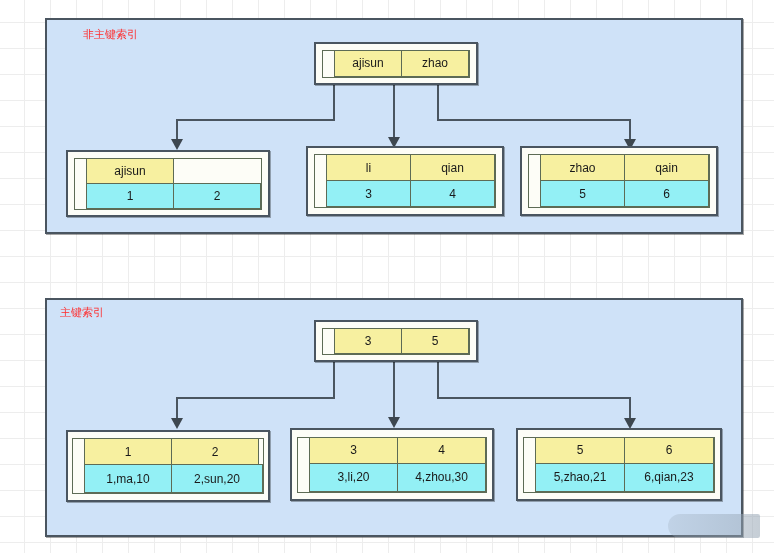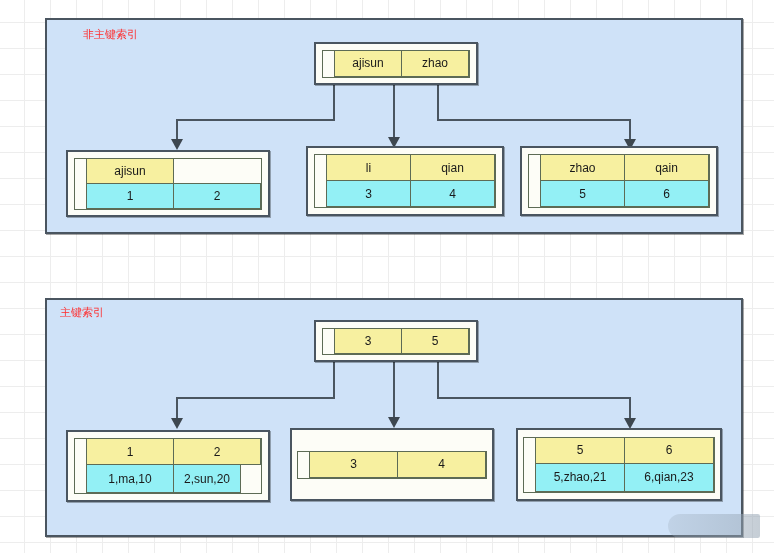--- a/index.html
+++ b/index.html
@@ -194,31 +194,35 @@
   </div>
 
   <div class="node" style="left:66px; top:430px; width:204px; height:72px;">
     <div class="node-inner">
       <div class="cell-row">
         <div class="cell key" style="width:88px; height:27px;">1</div>
         <div class="cell key" style="width:88px; height:27px;">2</div>
       </div>
       <div class="cell-row">
         <div class="cell val" style="width:88px; height:29px;">1,ma,10</div>
-        <div class="cell val" style="width:68px; height:29px;">2,sun,20</div>
+        <div class="cell val" style="width:92px; height:29px;">2,sun,20</div>
       </div>
     </div>
   </div>
 
   <div class="node" style="left:290px; top:428px; width:204px; height:73px;">
     <div class="node-inner">
       <div class="cell-row">
         <div class="cell key" style="width:89px; height:27px;">3</div>
         <div class="cell key" style="width:89px; height:27px;">4</div>
       </div>
+      <div class="cell-row">
+        <div class="cell val" style="width:89px; height:29px;">3,li,20</div>
+        <div class="cell val" style="width:89px; height:29px;">4,zhou,30</div>
+      </div>
     </div>
   </div>
 
   <div class="node" style="left:516px; top:428px; width:206px; height:73px;">
     <div class="node-inner">
       <div class="cell-row">
         <div class="cell key" style="width:90px; height:27px;">5</div>
         <div class="cell key" style="width:90px; height:27px;">6</div>
       </div>
       <div class="cell-row">

